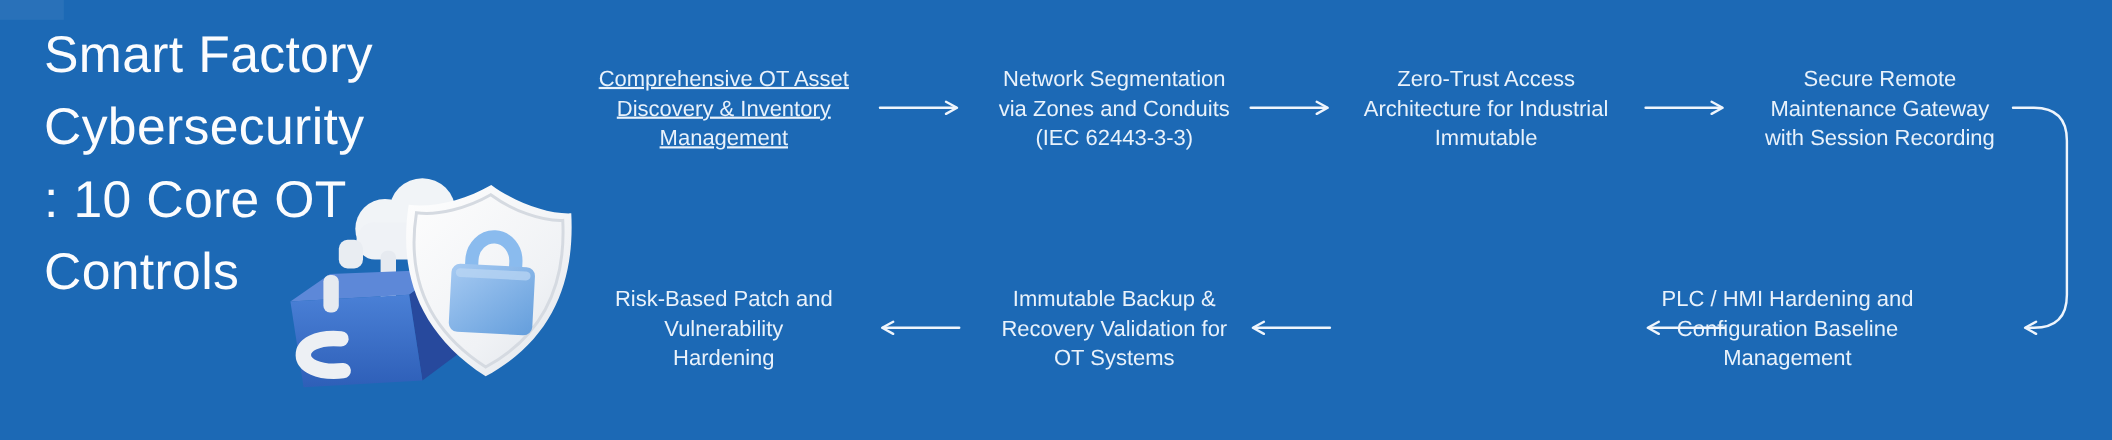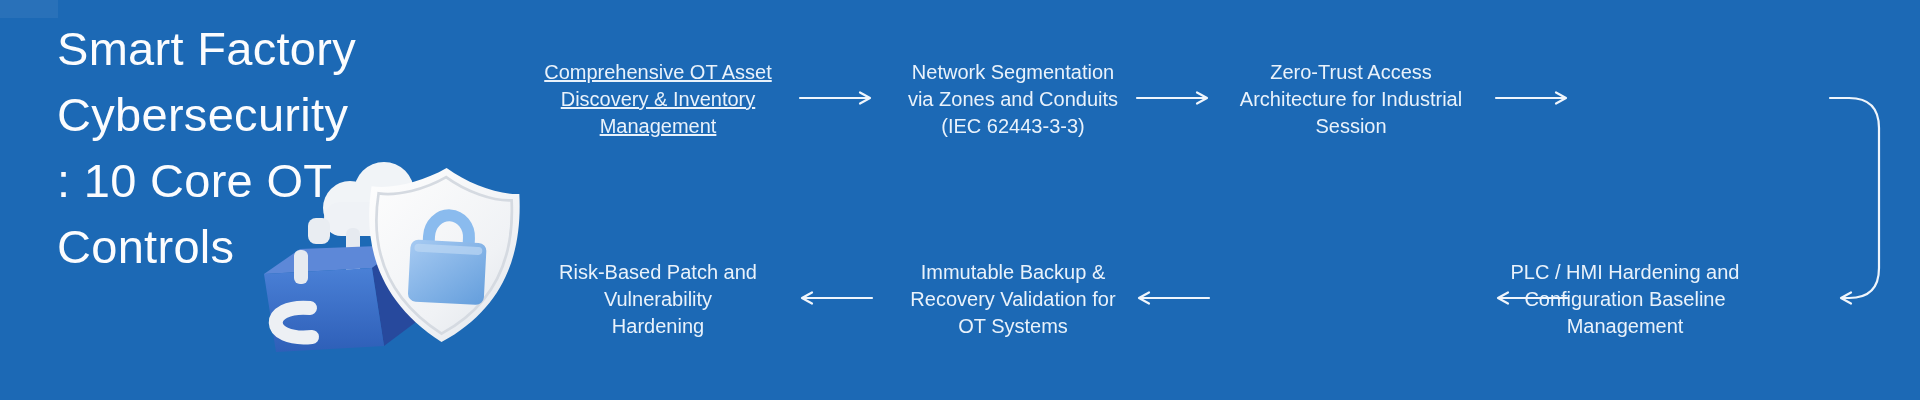--- a/index.html
+++ b/index.html
@@ -12,21 +12,20 @@
   }
   .corner-glow{
     position:absolute;left:0;top:0;width:58px;height:18px;
     background:rgba(255,255,255,0.06);
   }
   .title{
     position:absolute;left:40px;top:16px;
     font-size:47px;line-height:66px;font-weight:500;
     letter-spacing:0.3px;color:#FBFCFE;
     white-space:pre-line;
-    margin-left:17px;
   }
   .node{
     position:absolute;width:340px;
     transform:translateX(-50%);
     text-align:center;
     font-size:20px;line-height:27px;font-weight:400;
     color:#E9F2FB;white-space:pre-line;
   }
   .node.top{top:59px;}
   .node.bottom{top:259px;}
@@ -101,21 +100,24 @@
   </svg>
 
   <div class="node top" style="left:658px;text-decoration:underline;">Comprehensive OT Asset
 Discovery &amp; Inventory
 Management</div>
   <div class="node top" style="left:1013px;">Network Segmentation
 via Zones and Conduits
 (IEC 62443-3-3)</div>
   <div class="node top" style="left:1351px;">Zero-Trust Access
 Architecture for Industrial
-Session</div>
+Immutable</div>
+  <div class="node top" style="left:1709px;">Secure Remote
+Maintenance Gateway
+with Session Recording</div>
 
   <div class="node bottom" style="left:1625px;">PLC / HMI Hardening and
 Configuration Baseline
 Management</div>
   <div class="node bottom" style="left:1013px;text-align:center;">Immutable Backup &amp;
 Recovery Validation for
 OT Systems</div>
   <div class="node bottom" style="left:658px;">Risk-Based Patch and
 Vulnerability
 Hardening</div>

